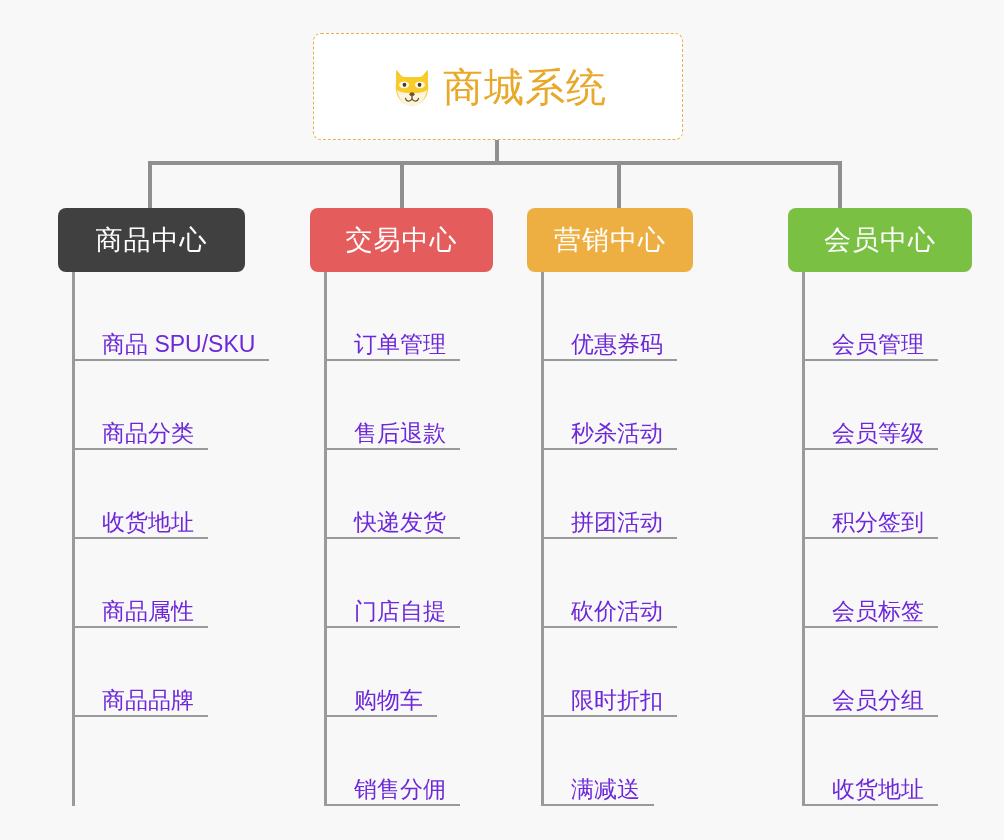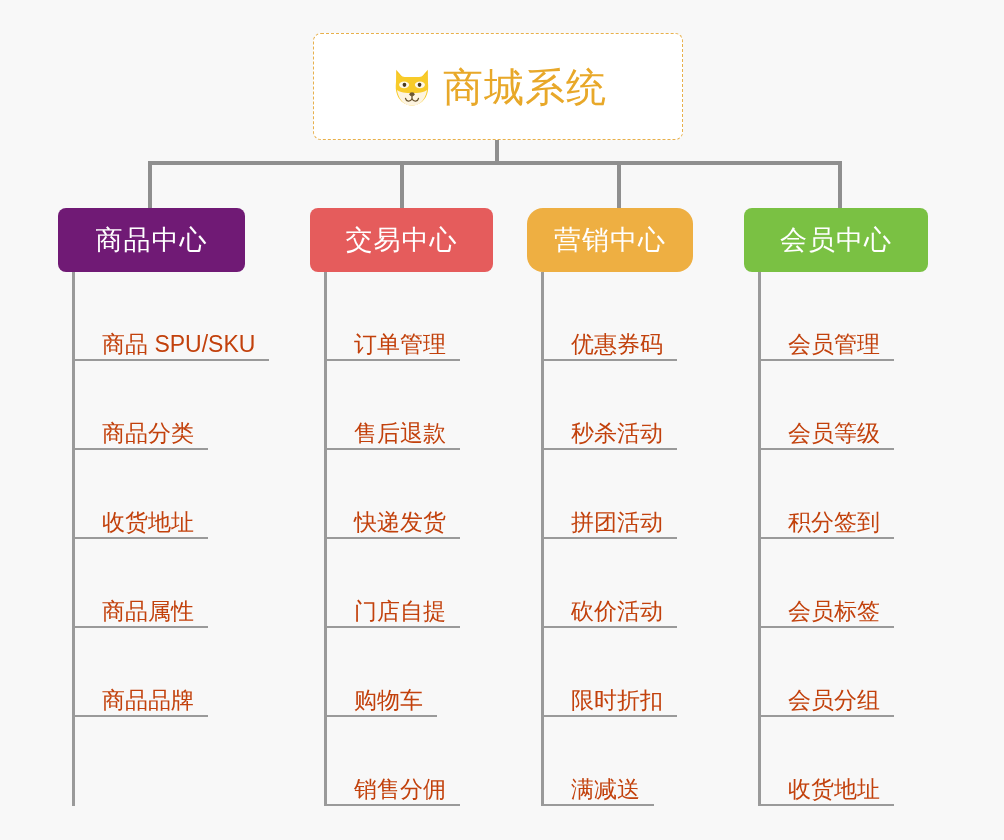--- a/index.html
+++ b/index.html
@@ -119,21 +119,21 @@
     bottom: 0;
     height: 2px;
     background: #9a9a9a;
   }
   .leaf-label {
     position: relative;
     margin-left: 44px;
     padding-bottom: 5px;
     font-size: 23px;
     line-height: 1;
-    color: #c2410c;
+    color: #6d28d9;
     white-space: nowrap;
   }
 </style>
 </head>
 <body>
 
 <div id="mindmap">
 
   <div class="root-node">
     <svg class="root-icon" viewBox="0 0 64 64" aria-hidden="true">
@@ -155,21 +155,21 @@
 
   <div class="connector-stem"></div>
   <div class="connector-bar"></div>
   <div class="connector-drop" style="left:148px"></div>
   <div class="connector-drop" style="left:400px"></div>
   <div class="connector-drop" style="left:617px"></div>
   <div class="connector-drop" style="left:838px"></div>
 
   <div id="columns-host">
       <div class="column" style="left: 58px; width: 187px;">
-        <div class="cat-box" style="background: #701a75; width: 187px;">
+        <div class="cat-box" style="background: #404040; width: 187px;">
           <span>商品中心</span>
         </div>
         <div class="leaf-list">
           <div class="leaf-rail" style="height: 534px;"></div>
           <div class="leaf-item">
             <div class="leaf-underline" style="width: 197px;"></div>
             <span class="leaf-label">商品 SPU/SKU</span>
           </div>
           <div class="leaf-item">
             <div class="leaf-underline" style="width: 136px;"></div>
@@ -215,21 +215,21 @@
             <div class="leaf-underline" style="width: 113px;"></div>
             <span class="leaf-label">购物车</span>
           </div>
           <div class="leaf-item">
             <div class="leaf-underline" style="width: 136px;"></div>
             <span class="leaf-label">销售分佣</span>
           </div>
         </div>
       </div>
       <div class="column" style="left: 527px; width: 185px;">
-        <div class="cat-box" style="background: rgb(238, 175, 66); width: 166px; border-radius: 16px;">
+        <div class="cat-box" style="background: rgb(238, 175, 66); width: 166px;">
           <span>营销中心</span>
         </div>
         <div class="leaf-list">
           <div class="leaf-rail" style="height: 534px;"></div>
           <div class="leaf-item">
             <div class="leaf-underline" style="width: 136px;"></div>
             <span class="leaf-label">优惠券码</span>
           </div>
           <div class="leaf-item">
             <div class="leaf-underline" style="width: 136px;"></div>
@@ -246,21 +246,21 @@
           <div class="leaf-item">
             <div class="leaf-underline" style="width: 136px;"></div>
             <span class="leaf-label">限时折扣</span>
           </div>
           <div class="leaf-item">
             <div class="leaf-underline" style="width: 113px;"></div>
             <span class="leaf-label">满减送</span>
           </div>
         </div>
       </div>
-      <div class="column" style="left: 744px; width: 184px;">
+      <div class="column" style="left: 788px; width: 184px;">
         <div class="cat-box" style="background: rgb(122, 193, 67); width: 184px;">
           <span>会员中心</span>
         </div>
         <div class="leaf-list">
           <div class="leaf-rail" style="height: 534px;"></div>
           <div class="leaf-item">
             <div class="leaf-underline" style="width: 136px;"></div>
             <span class="leaf-label">会员管理</span>
           </div>
           <div class="leaf-item">

